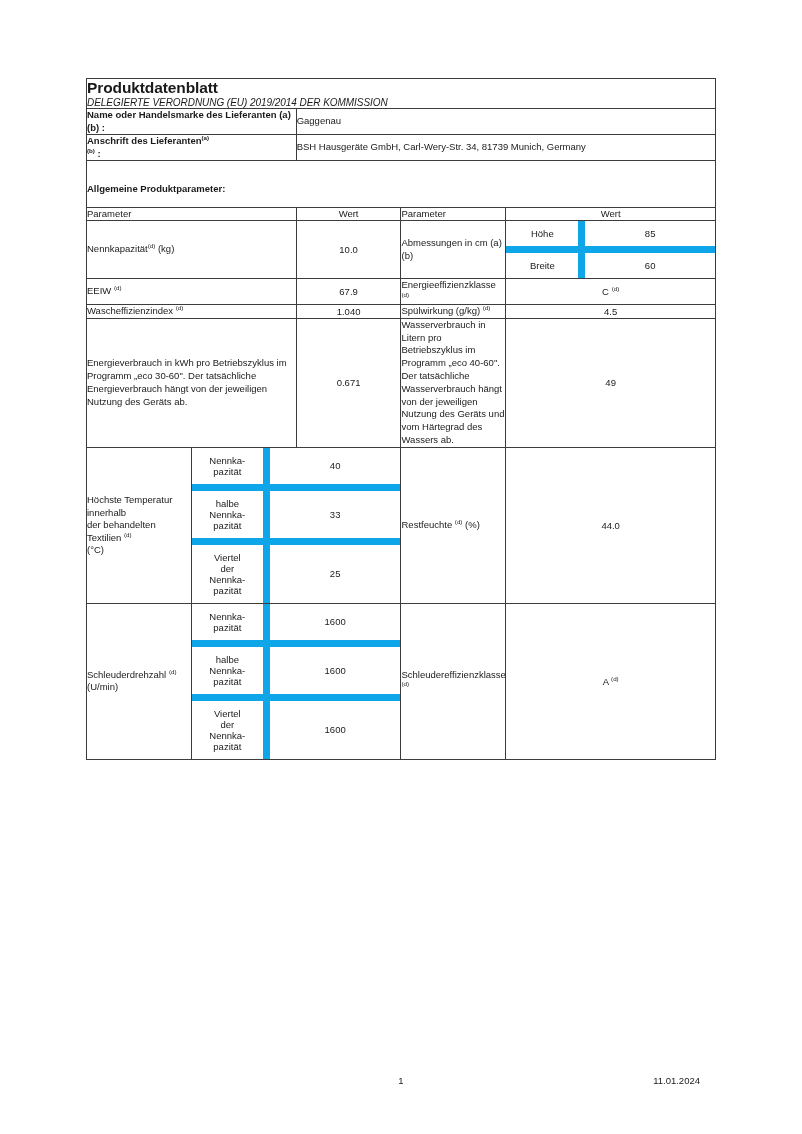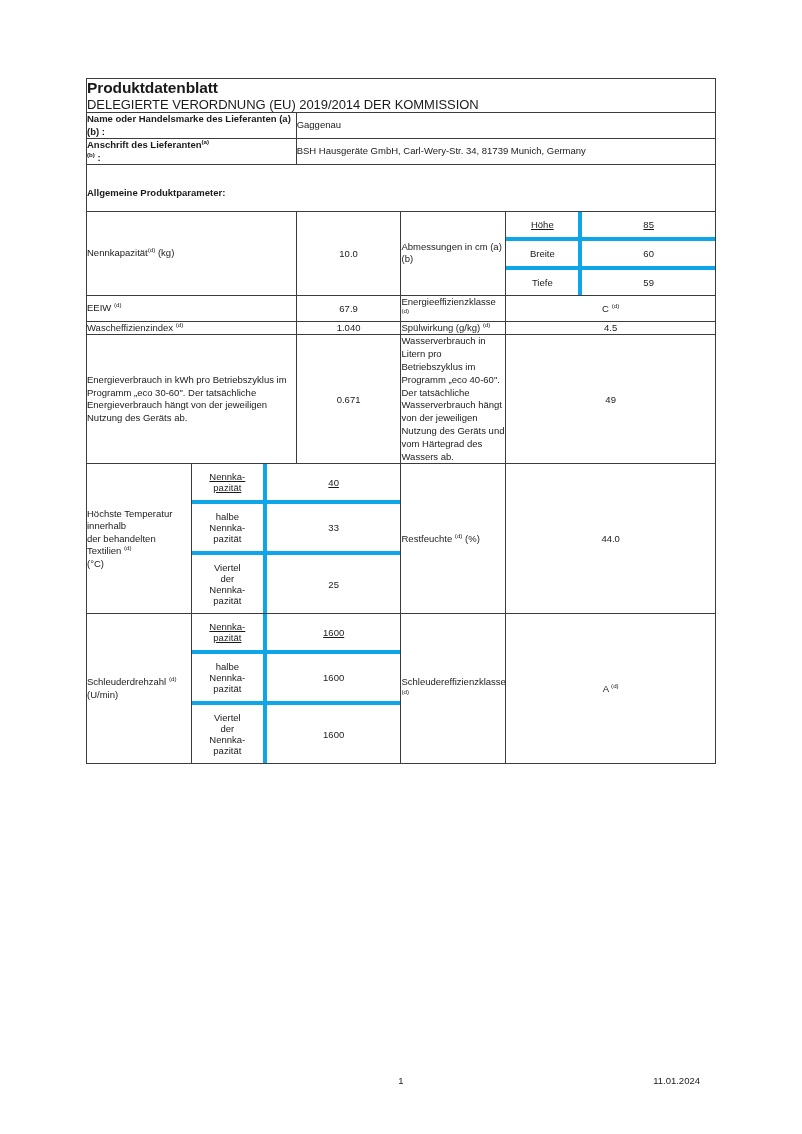--- a/index.html
+++ b/index.html
@@ -36,46 +36,47 @@
     padding: 0;
     vertical-align: middle;
   }
   .title {
     font-size: 15.5px;
     font-weight: bold;
     letter-spacing: -0.1px;
     padding: 14px 10px 0 10px;
   }
   .subtitle {
-    font-size: 13px;
+    font-size: 10px;
     padding: 14px 10px 13px 10px;
     letter-spacing: -0.05px;
+    font-style: italic;
   }
   .nb { border-bottom: 0 !important; }
   .nt { border-top: 0 !important; }
   .bold { font-weight: bold; margin-left: 8px; }
   .sup {
     font-size: 6.2px;
     vertical-align: super;
     line-height: 0;
   }
   
   table.inner {
     width: 100%;
     border-collapse: collapse;
     table-layout: fixed;
     font-size: 9.5px;
   }
   table.inner td {
-    border: 4px solid #0ea5e9;
+    border: 7px solid #0ea5e9;
     padding: 7px 4px;
     text-align: center;
     vertical-align: middle;
   }
-  table.inner tr:first-child td { border-top: 0; text-decoration: underline; }
+  table.inner tr:first-child td { border-top: 0; }
   table.inner tr:last-child td { border-bottom: 0; }
   table.inner td:first-child { border-left: 0; }
   table.inner td:last-child { border-right: 0; }
   .cellflush { padding: 0 !important; }
   .lbl {
     padding: 9px 10px;
     line-height: 1.32;
   }
   .val {
     text-align: center;
@@ -130,42 +131,44 @@
           <span>Anschrift des Lieferanten</span><span class="sup">(a)</span><br><span class="sup">(b)</span> <span>:</span>
         </td>
         <td colspan="4" class="lbl">BSH Hausgeräte GmbH, Carl-Wery-Str. 34, 81739 Munich, Germany</td>
       </tr>
 
 
       <tr>
         <td colspan="6" class="lbl bold" style="padding-top:22px;padding-bottom:11px;">Allgemeine Produktparameter:</td>
       </tr>
 
+      <tr>
+        <td colspan="2" class="lbl">Parameter</td>
+        <td class="val" style="width:125px;">Wert</td>
+        <td colspan="1" class="lbl" style="width:189px;">Parameter</td>
+        <td colspan="2" class="val">Wert</td>
+      </tr>
 
       <tr>
         <td colspan="2" class="lbl">
           <span>Nennkapazität</span><span class="sup">(d)</span> <span>(kg)</span>
         </td>
         <td class="val">10.0</td>
         <td class="lbl">Abmessungen in cm (a) (b)</td>
         <td colspan="2" class="cellflush">
           <table class="inner">
             <tbody>
               <tr>
                 <td style="width:64px;">Höhe</td>
                 <td>85</td>
               </tr>
               <tr>
                 <td>Breite</td>
                 <td>60</td>
               </tr>
-              <tr>
-                <td>Tiefe</td>
-                <td>59</td>
-              </tr>
             </tbody>
           </table>
         </td>
       </tr>
 
       <tr>
         <td colspan="2" class="lbl">
           <span>EEIW</span> <span class="sup">(d)</span>
         </td>
         <td class="val">67.9</td>

